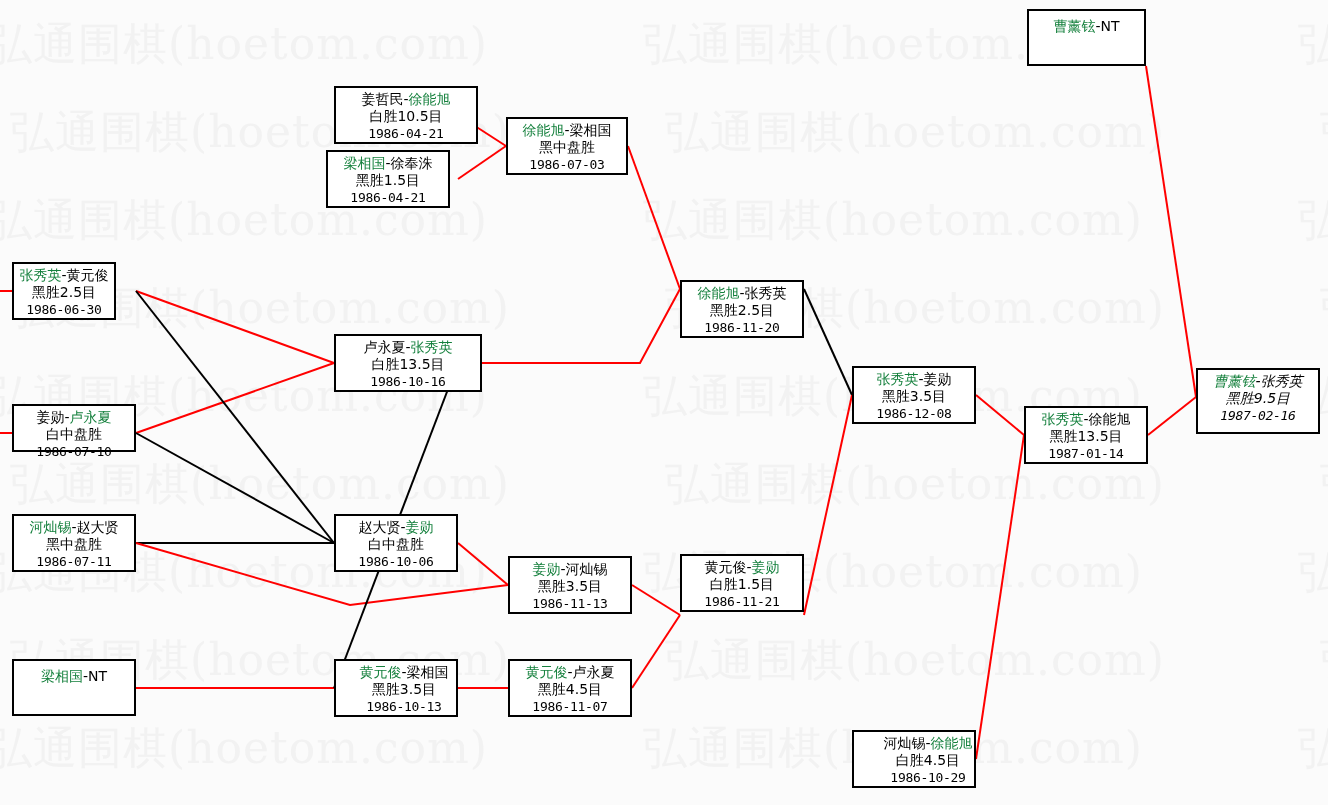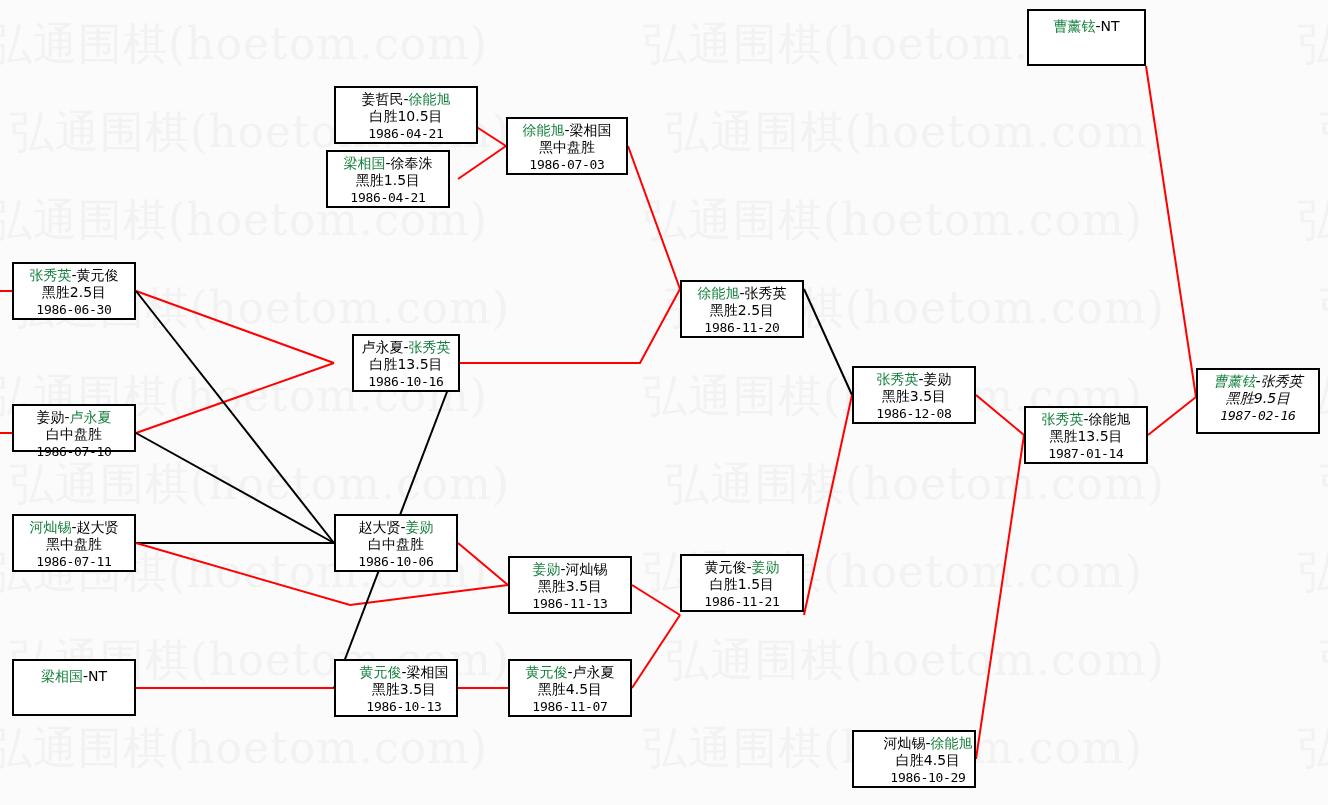--- a/index.html
+++ b/index.html
@@ -125,31 +125,31 @@
       <div class="node" style="left: 326px; top: 150px; width: 124px; height: 58px;">
         <div class="pairing"><span class="win">梁相国</span><span class="sep">-</span><span class="lose">徐奉洙</span></div>
         <div class="result">黑胜1.5目</div>
         <div class="date">1986-04-21</div>
       </div>
       <div class="node" style="left: 506px; top: 117px; width: 122px; height: 58px;">
         <div class="pairing"><span class="win">徐能旭</span><span class="sep">-</span><span class="lose">梁相国</span></div>
         <div class="result">黑中盘胜</div>
         <div class="date">1986-07-03</div>
       </div>
-      <div class="node" style="left: 12px; top: 262px; width: 124px; height: 58px;">
+      <div class="node" style="left: 12px; top: 262px; width: 104px; height: 58px;">
         <div class="pairing"><span class="win">张秀英</span><span class="sep">-</span><span class="lose">黄元俊</span></div>
         <div class="result">黑胜2.5目</div>
         <div class="date">1986-06-30</div>
       </div>
       <div class="node" style="left: 12px; top: 404px; width: 124px; height: 48px;">
         <div class="pairing"><span class="lose">姜勋</span><span class="sep">-</span><span class="win">卢永夏</span></div>
         <div class="result">白中盘胜</div>
         <div class="date">1986-07-10</div>
       </div>
-      <div class="node" style="left: 352px; top: 334px; width: 108px; height: 58px; text-align: center;">
+      <div class="node" style="left: 334px; top: 334px; width: 148px; height: 58px; text-align: center;">
         <div class="pairing"><span class="lose">卢永夏</span><span class="sep">-</span><span class="win">张秀英</span></div>
         <div class="result">白胜13.5目</div>
         <div class="date">1986-10-16</div>
       </div>
       <div class="node" style="left: 12px; top: 514px; width: 124px; height: 58px;">
         <div class="pairing"><span class="win">河灿锡</span><span class="sep">-</span><span class="lose">赵大贤</span></div>
         <div class="result">黑中盘胜</div>
         <div class="date">1986-07-11</div>
       </div>
       <div class="node" style="left: 334px; top: 514px; width: 124px; height: 58px;">

